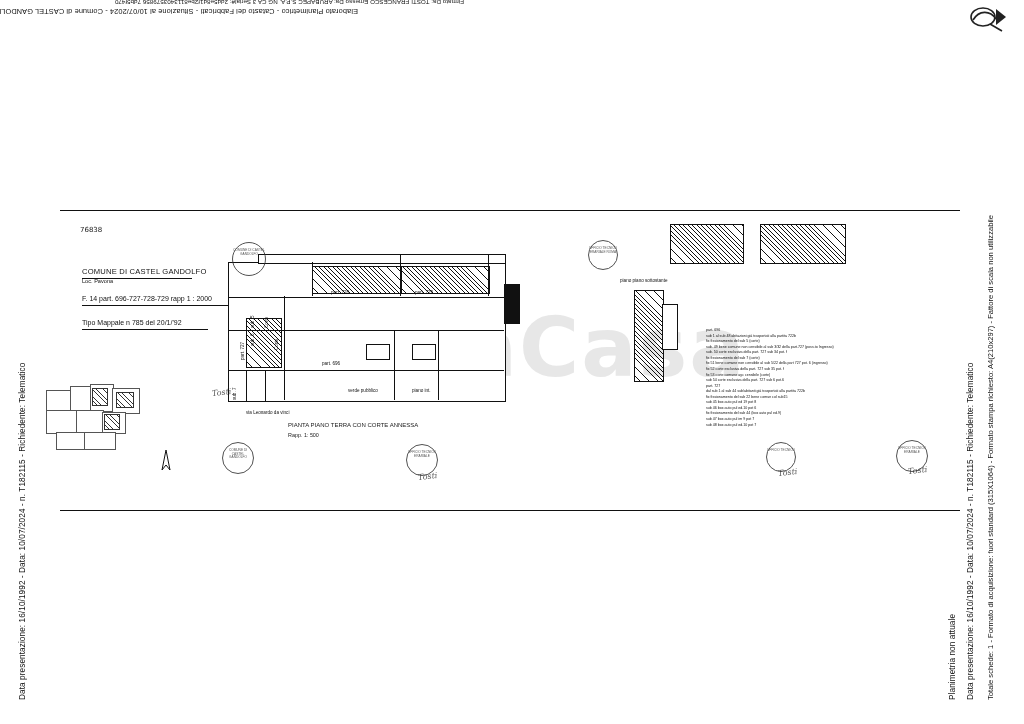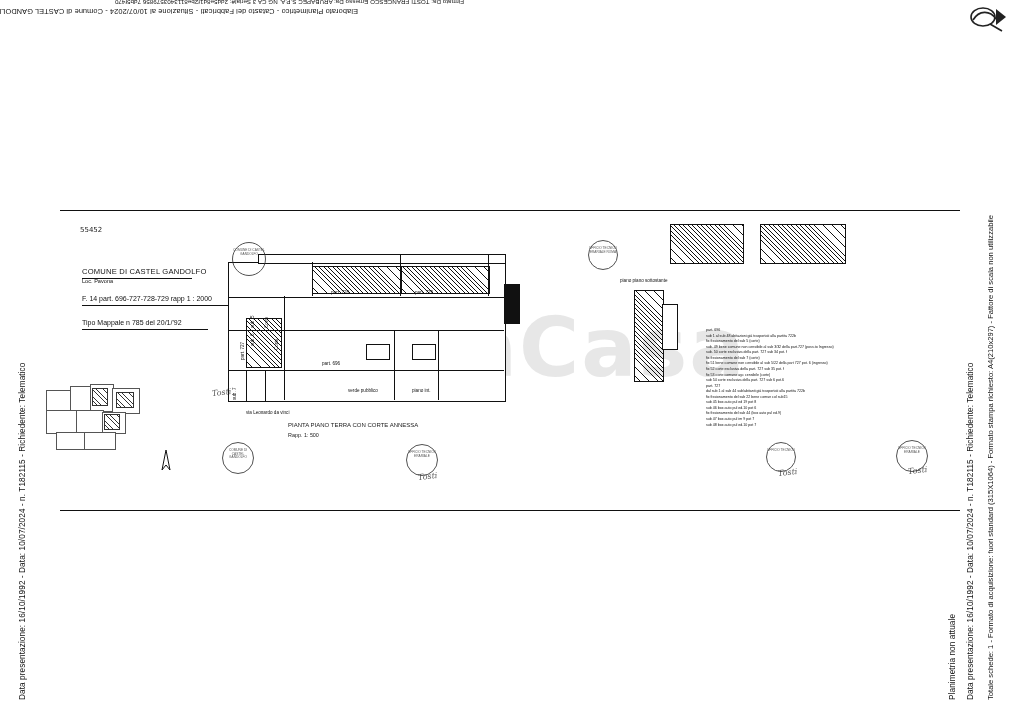--- a/index.html
+++ b/index.html
@@ -240,21 +240,21 @@
 
   <div class="vtext-up margin-text" style="left:948px; top:700px;">Planimetria non attuale</div>
 
   <div id="watermark">NovaCasa</div>
 
   <div id="sheet">
 
     <div class="sheet-rule" style="top:10px;"></div>
     <div class="sheet-rule" style="top:310px;"></div>
 
-    <div class="htext tb-hand" style="left:20px; top:26px;">55452</div>
+    <div class="htext tb-hand" style="left:20px; top:26px;">76838</div>
 
     <div class="title-block" style="left:22px; top:66px;">
       <div class="tb-main">COMUNE DI CASTEL GANDOLFO</div>
       <div class="tb-sub">Loc. Pavona</div>
     </div>
     <div class="underline" style="left:22px; top:78px; width:110px;"></div>
 
     <div class="title-block" style="left:22px; top:94px;">
       <div style="font-size:7px;">F. 14 part. 696-727-728-729 rapp 1 : 2000</div>
     </div>

